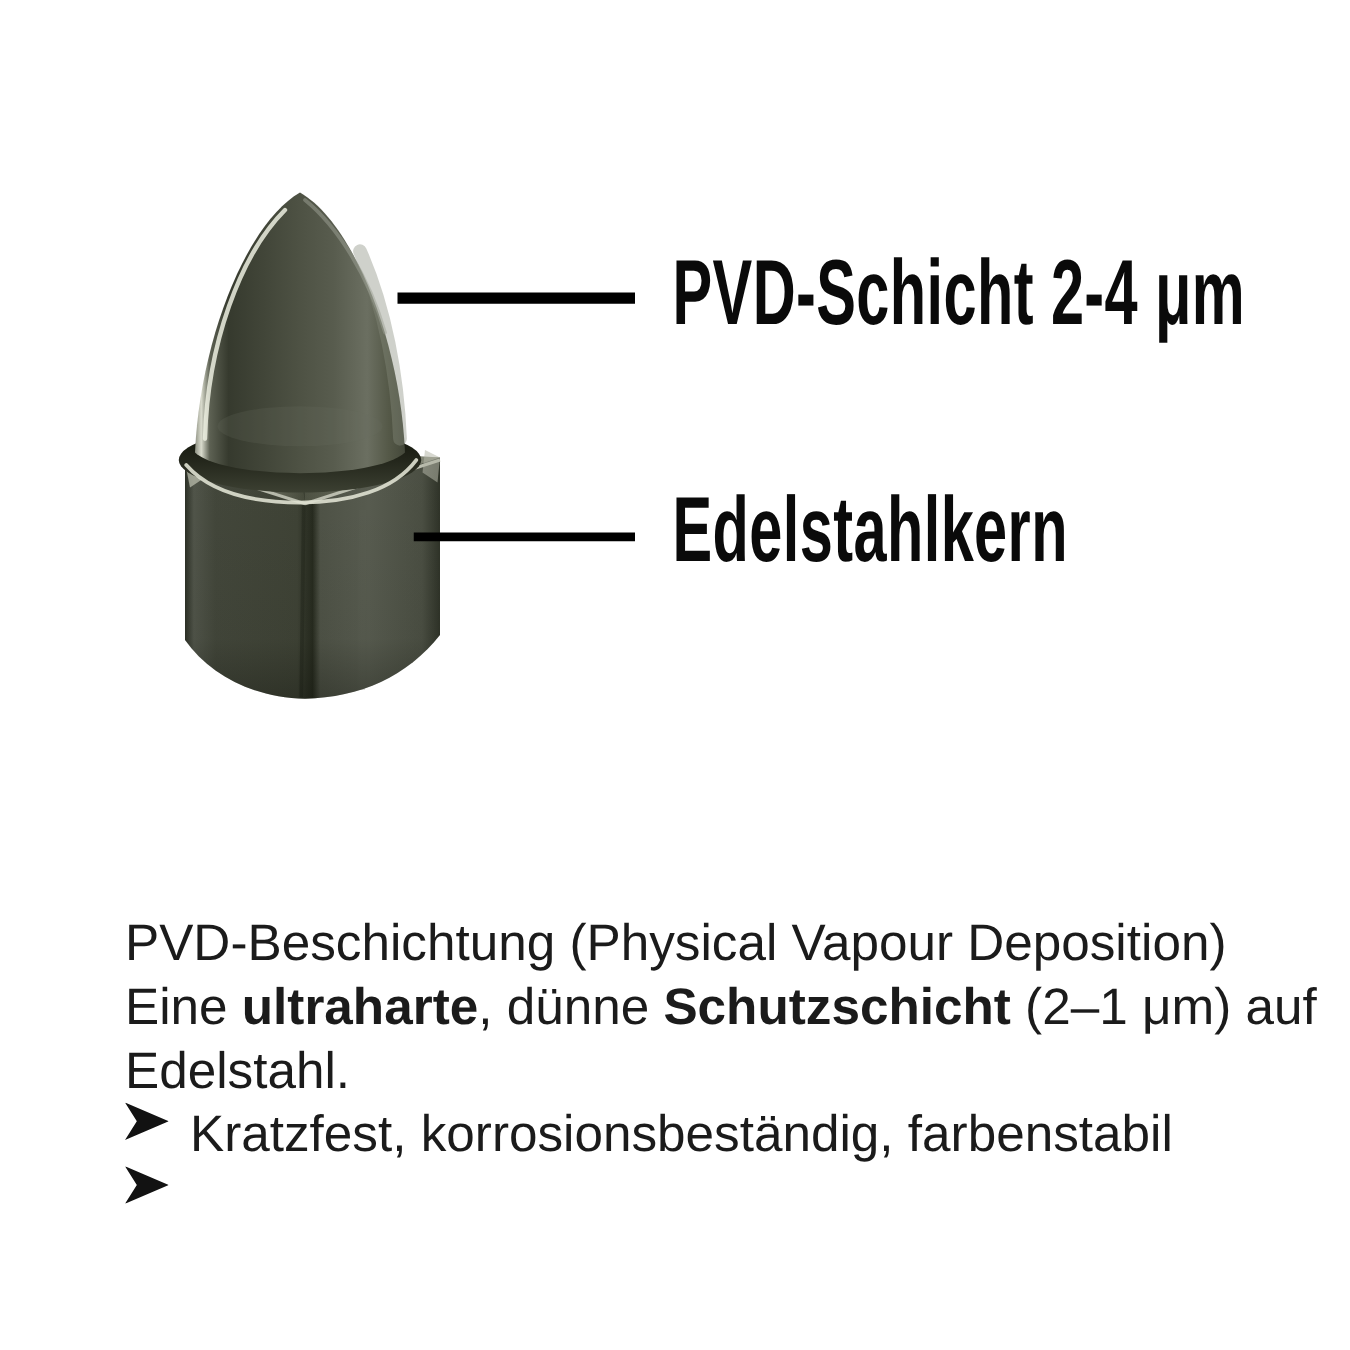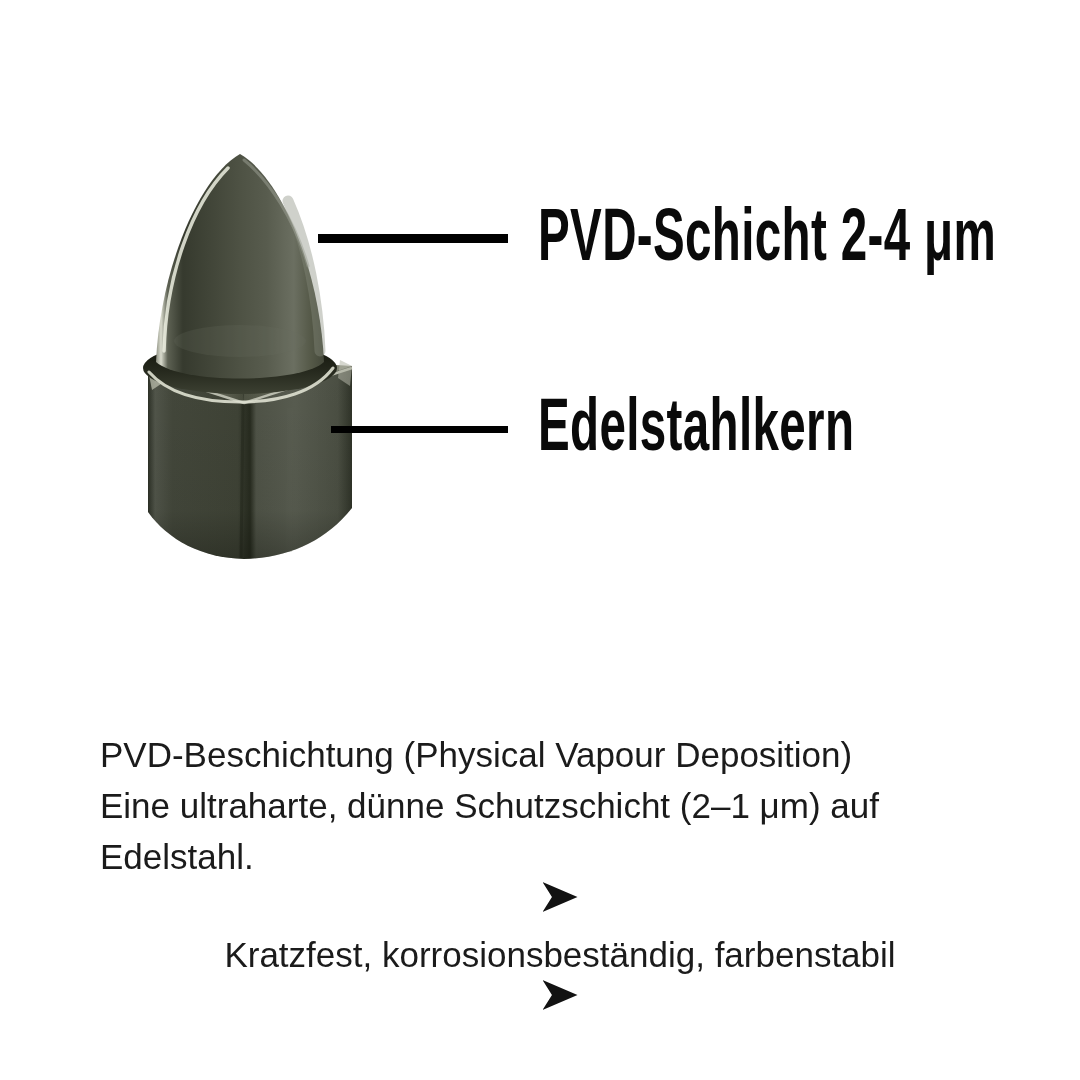--- a/index.html
+++ b/index.html
@@ -42,33 +42,31 @@
     transform-origin: left center;
   }
   .callout-label-1 { top: 199px; }
   .callout-label-2 { top: 389px; }
 
   
   .description {
     position: absolute;
     left: 100px; top: 729px;
     width: 920px;
-    font-size: 35px;
+    font-size: 41px;
     line-height: 51px;
     color: #1b1b1b;
   }
   .description .line { white-space: nowrap; }
-  .description b { font-weight: 400; }
+  .description b { font-weight: 700; }
 
   .bullet-row {
     display: flex;
-    align-items: center;
     gap: 17px;
     white-space: nowrap;
-    flex-direction: column;
   }
   .arrow-bullet {
     flex: 0 0 auto;
     width: 35px; height: 30px;
     background: #121212;
     clip-path: polygon(0% 0%, 100% 50%, 0% 100%, 27% 50%);
   }
 </style>
 </head>
 <body>

